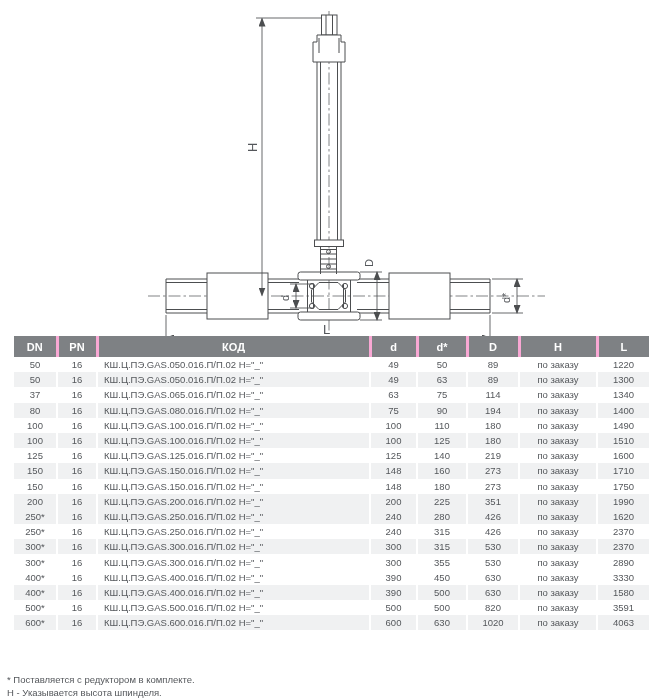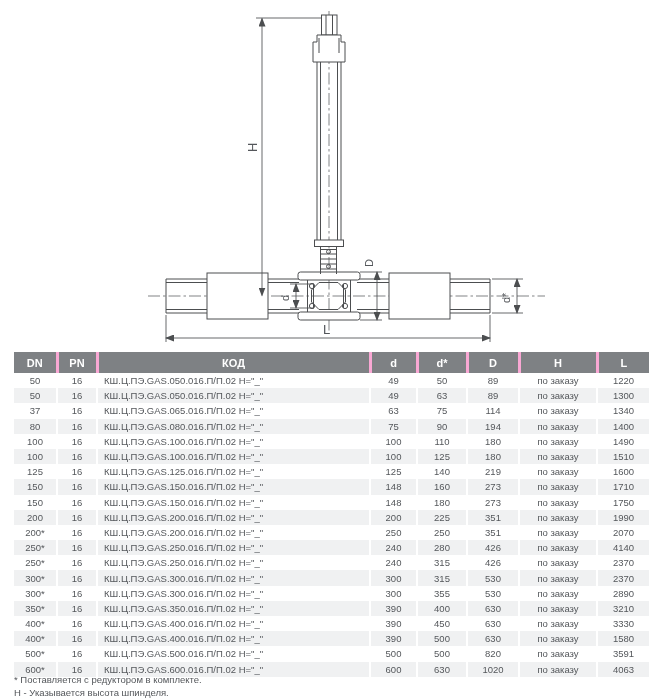--- a/index.html
+++ b/index.html
@@ -12,31 +12,31 @@
   #page{position:relative;width:663px;height:700px;background:#fff;overflow:hidden;
         font-family:"Liberation Sans",sans-serif;}
   
   #drawing{position:absolute;left:0;top:0;}
   .ln{stroke:var(--line);fill:none;stroke-width:1;}
   .wh{fill:#fff;stroke:var(--line);stroke-width:1;}
   .cl{stroke:var(--line);fill:none;stroke-width:.7;stroke-dasharray:12 3 2.5 3;}
   .dim{stroke:var(--line);fill:none;stroke-width:.85;}
   .dimtxt{fill:var(--txt);font-family:"Liberation Sans",sans-serif;}
   
-  #spec{position:absolute;left:14px;top:352px;width:635px;border-collapse:collapse;
+  #spec{position:absolute;left:14px;top:336px;width:635px;border-collapse:collapse;
         table-layout:fixed;font-size:9.5px;color:var(--txt);}
   #spec th{background:var(--hdr);color:#fff;font-size:11px;font-weight:bold;
            height:21px;padding:0;border-left:3px solid #f9a8d4;}
   #spec th:first-child{border-left:none;}
   #spec td{height:15.2px;padding:0;text-align:center;border-left:2px solid #fff;
            white-space:nowrap;overflow:hidden;}
   #spec td:first-child{border-left:none;}
   #spec td.code{text-align:left;padding-left:6px;}
   #spec tr.alt td{background:var(--stripe);}
-  .footnote{position:absolute;left:14px;font-size:9.5px;color:var(--txt);}
+  .footnote{position:absolute;left:7px;font-size:9.5px;color:var(--txt);}
   #fn1{top:674px;}
   #fn2{top:687px;}
 </style>
 </head>
 <body>
 
 <div id="page">
 
   <svg id="drawing" width="663" height="346" viewBox="0 0 663 346">
     <defs>
@@ -260,39 +260,29 @@
         <tr class="alt">
           <td>200</td>
           <td>16</td>
           <td class="code">КШ.Ц.ПЭ.GAS.200.016.П/П.02 Н="_"</td>
           <td>200</td>
           <td>225</td>
           <td>351</td>
           <td>по заказу</td>
           <td>1990</td>
         </tr>
-        <tr>
-          <td>200*</td>
-          <td>16</td>
-          <td class="code">КШ.Ц.ПЭ.GAS.200.016.П/П.02 Н="_"</td>
-          <td>250</td>
-          <td>250</td>
-          <td>351</td>
-          <td>по заказу</td>
-          <td>2070</td>
-        </tr>
         <tr class="alt">
           <td>250*</td>
           <td>16</td>
           <td class="code">КШ.Ц.ПЭ.GAS.250.016.П/П.02 Н="_"</td>
           <td>240</td>
           <td>280</td>
           <td>426</td>
           <td>по заказу</td>
-          <td>4140</td>
+          <td>1620</td>
         </tr>
         <tr>
           <td>250*</td>
           <td>16</td>
           <td class="code">КШ.Ц.ПЭ.GAS.250.016.П/П.02 Н="_"</td>
           <td>240</td>
           <td>315</td>
           <td>426</td>
           <td>по заказу</td>
           <td>2370</td>
@@ -310,30 +300,20 @@
         <tr>
           <td>300*</td>
           <td>16</td>
           <td class="code">КШ.Ц.ПЭ.GAS.300.016.П/П.02 Н="_"</td>
           <td>300</td>
           <td>355</td>
           <td>530</td>
           <td>по заказу</td>
           <td>2890</td>
         </tr>
-        <tr class="alt">
-          <td>350*</td>
-          <td>16</td>
-          <td class="code">КШ.Ц.ПЭ.GAS.350.016.П/П.02 Н="_"</td>
-          <td>390</td>
-          <td>400</td>
-          <td>630</td>
-          <td>по заказу</td>
-          <td>3210</td>
-        </tr>
         <tr>
           <td>400*</td>
           <td>16</td>
           <td class="code">КШ.Ц.ПЭ.GAS.400.016.П/П.02 Н="_"</td>
           <td>390</td>
           <td>450</td>
           <td>630</td>
           <td>по заказу</td>
           <td>3330</td>
         </tr>

